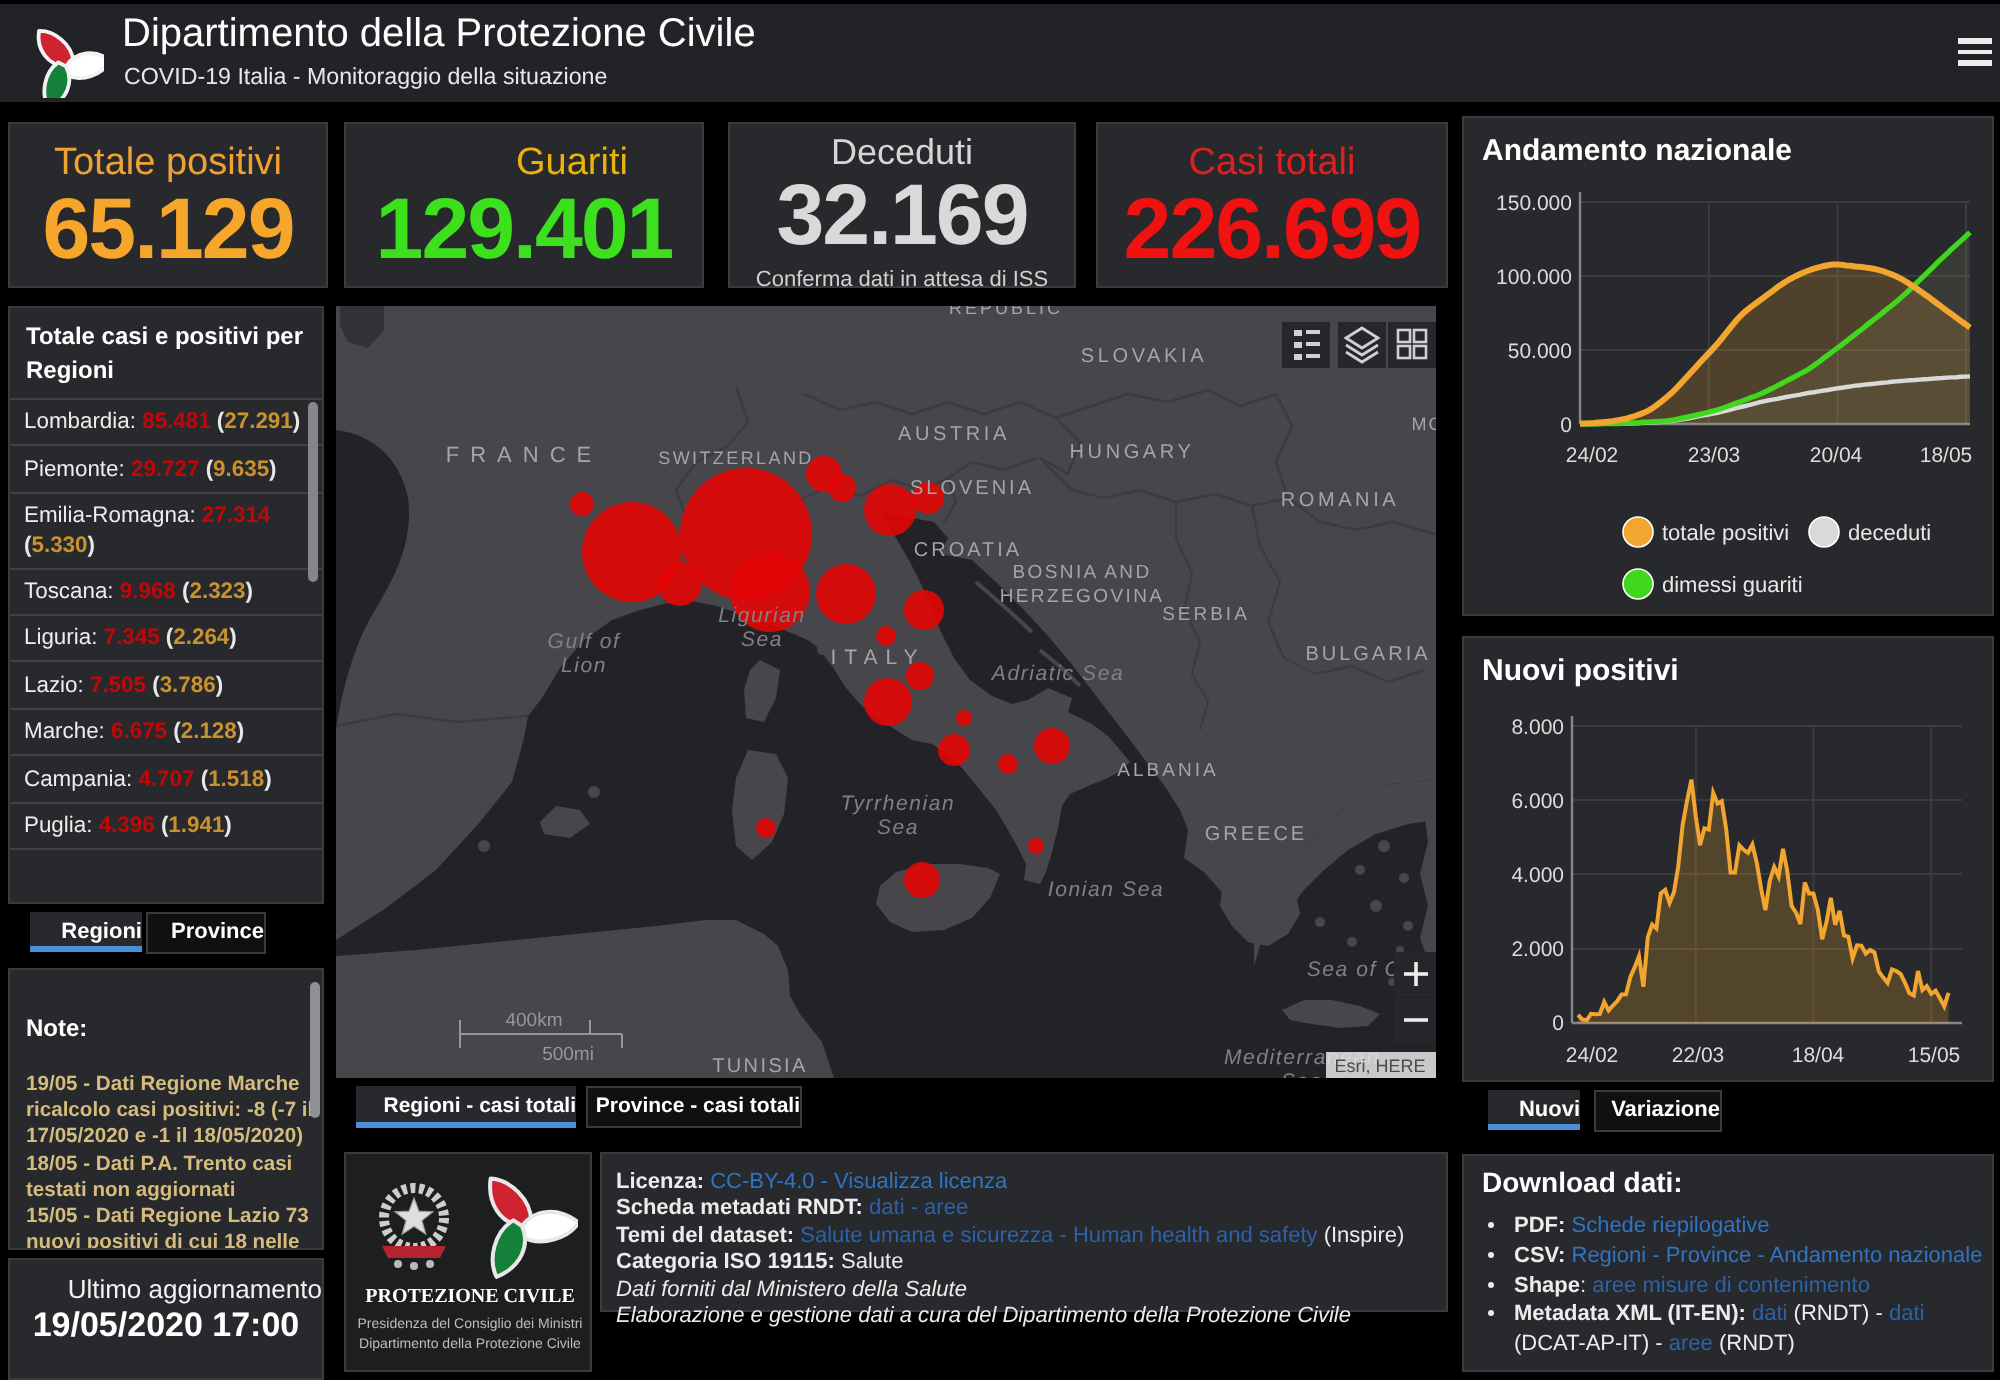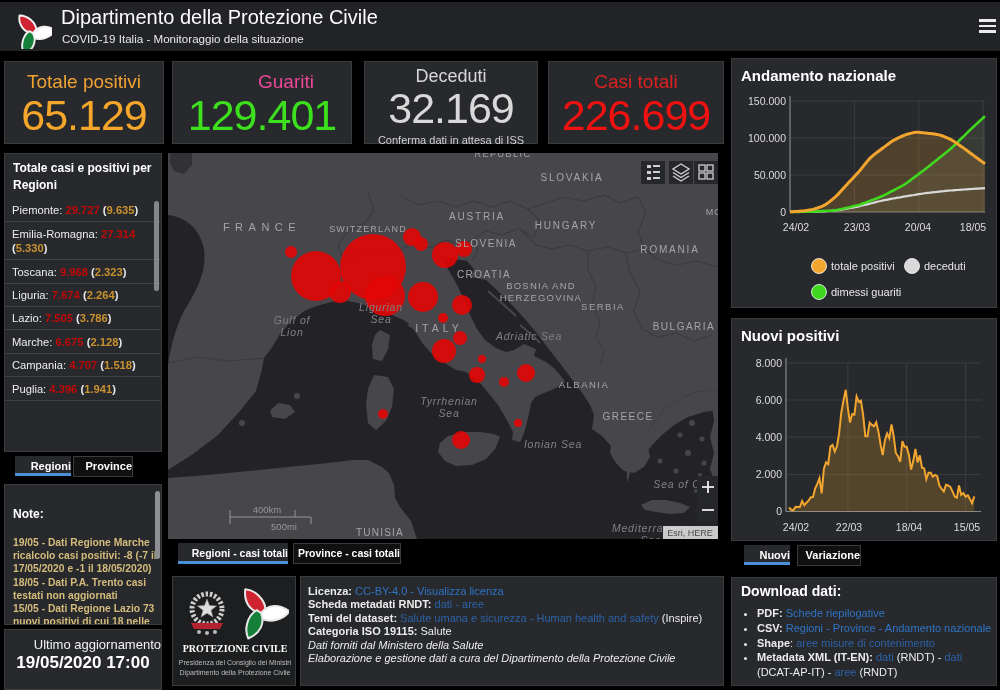--- a/index.html
+++ b/index.html
@@ -1,20 +1,20 @@
 <!DOCTYPE html>
 <html><head><meta charset="utf-8">
 <style>
 html,body{margin:0;padding:0;background:#000;}
 body{width:1000px;height:690px;position:relative;overflow:hidden;font-family:"Liberation Sans",sans-serif;-webkit-font-smoothing:antialiased;}
 svg{font-family:"Liberation Sans",sans-serif;}
 .abs{position:absolute;}
 .panel{position:absolute;background:#27292c;border:1px solid #3a3b3d;box-sizing:border-box;}
 .statlbl{font-size:19px;text-align:center;margin-top:9px;}
-.statval{font-size:43px;font-weight:normal;text-align:center;margin-top:-2px;letter-spacing:-1px;}
+.statval{font-size:43px;font-weight:bold;text-align:center;margin-top:-2px;letter-spacing:-1px;}
 .row{font-size:11.2px;color:#ededed;padding:4.4px 0 3.5px 7px;border-bottom:1px solid #404144;line-height:14.5px;white-space:normal;}
 .rnum{color:#c00808;font-weight:bold;}
 .onum{color:#c9922f;font-weight:bold;}
 .opar{color:#e8e8e8;font-weight:bold;}
 .tab{position:absolute;font-size:10.5px;font-weight:bold;color:#fff;text-align:right;box-sizing:border-box;white-space:nowrap;}
 </style></head>
 <body>
 <div class="abs" style="left:0;top:2px;width:1000px;height:49px;background:#222326;">
   <svg class="abs" style="left:14px;top:7px;" width="38" height="40" viewBox="0 0 36 38">
       <g transform="translate(18,23)">
@@ -29,38 +29,39 @@
     <div style="height:2.6px;background:#ececec;margin-bottom:3.1px;"></div>
     <div style="height:2.6px;background:#ececec;margin-bottom:3.1px;"></div>
     <div style="height:2.6px;background:#ececec;"></div>
   </div>
 </div>
 <div class="panel" style="left:4px;top:61px;width:160px;height:83px;">
   <div class="statlbl" style="color:#efa233;">Totale positivi</div>
   <div class="statval" style="color:#f6a62a;">65.129</div>
 </div>
 <div class="panel" style="left:172px;top:61px;width:180px;height:83px;">
-  <div class="statlbl" style="color:#ec4899;padding-left:48px;">Guariti</div>
+  <div class="statlbl" style="color:#eab308;padding-left:48px;">Guariti</div>
   <div class="statval" style="color:#3ce01d;">129.401</div>
 </div>
 <div class="panel" style="left:364px;top:61px;width:174px;height:83px;">
   <div class="statlbl" style="color:#d6d6d6;margin-top:4px;font-size:18px;">Deceduti</div>
   <div class="statval" style="color:#d9d9d9;font-size:43px;margin-top:-3px;">32.169</div>
   <div style="font-size:11px;color:#d2d2d2;text-align:center;margin-top:1px;">Conferma dati in attesa di ISS</div>
 </div>
 <div class="panel" style="left:548px;top:61px;width:176px;height:83px;">
   <div class="statlbl" style="color:#dd2121;">Casi totali</div>
   <div class="statval" style="color:#f01111;">226.699</div>
 </div>
 <div class="panel" style="left:4px;top:153px;width:158px;height:299px;overflow:hidden;">
   <div style="font-size:12px;font-weight:bold;color:#fff;padding:6px 4px 5px 8px;line-height:17px;">Totale casi e positivi per Regioni</div>
+  <div class="row" style="border-top:1px solid #404144;">Lombardia: <span class="rnum">85.481</span> <span class="opar">(<span class="onum">27.291</span>)</span></div>
   <div class="row">Piemonte: <span class="rnum">29.727</span> <span class="opar">(<span class="onum">9.635</span>)</span></div>
   <div class="row">Emilia-Romagna: <span class="rnum">27.314</span> <span class="opar">(<span class="onum">5.330</span>)</span></div>
   <div class="row">Toscana: <span class="rnum">9.968</span> <span class="opar">(<span class="onum">2.323</span>)</span></div>
-  <div class="row">Liguria: <span class="rnum">7.674</span> <span class="opar">(<span class="onum">2.264</span>)</span></div>
+  <div class="row">Liguria: <span class="rnum">7.345</span> <span class="opar">(<span class="onum">2.264</span>)</span></div>
   <div class="row">Lazio: <span class="rnum">7.505</span> <span class="opar">(<span class="onum">3.786</span>)</span></div>
   <div class="row">Marche: <span class="rnum">6.675</span> <span class="opar">(<span class="onum">2.128</span>)</span></div>
   <div class="row">Campania: <span class="rnum">4.707</span> <span class="opar">(<span class="onum">1.518</span>)</span></div>
   <div class="row">Puglia: <span class="rnum">4.396</span> <span class="opar">(<span class="onum">1.941</span>)</span></div>
   <div class="abs" style="right:2px;top:47px;width:5px;height:90px;background:#85868a;border-radius:3px;"></div>
 </div>
 <div class="tab" style="left:15px;top:456px;width:56px;height:20px;background:#27292c;line-height:20px;border-bottom:3px solid #4a90d9;font-size:11px;">Regioni</div>
 <div class="tab" style="left:73px;top:456px;width:60px;height:21px;background:#101010;border:1px solid #3a3b3d;line-height:19px;font-size:11px;">Province</div>
 <div class="panel" style="left:4px;top:484px;width:158px;height:141px;overflow:hidden;">
   <div style="font-size:12px;font-weight:bold;color:#fff;padding:22px 8px 0 8px;">Note:</div>
@@ -228,21 +229,21 @@
 </g>
       <g transform="translate(80,32)">
 <path d="M0,0 C-10,-4 -14,-15 -9,-27 C0,-24 8,-12 5,-1 Z" transform="rotate(-15)" fill="#cf2331" stroke="#e8e8e8" stroke-width="2" stroke-linejoin="round"></path>
 <path d="M0,0 C-10,-4 -14,-15 -9,-27 C0,-24 8,-12 5,-1 Z" transform="rotate(105)" fill="#ffffff" stroke="#e8e8e8" stroke-width="2" stroke-linejoin="round"></path>
 <path d="M0,0 C-10,-4 -14,-15 -9,-27 C0,-24 8,-12 5,-1 Z" transform="rotate(225)" fill="#15803a" stroke="#e8e8e8" stroke-width="2" stroke-linejoin="round"></path>
 </g>
     </svg>
   <div class="abs" style="left:0;top:66px;width:124px;text-align:center;font-family:'Liberation Serif',serif;font-size:10px;font-weight:bold;color:#fff;white-space:nowrap;">PROTEZIONE CIVILE</div>
   <div class="abs" style="left:0;top:81px;width:124px;text-align:center;font-size:7px;color:#bdbdbd;line-height:9.5px;white-space:nowrap;">Presidenza del Consiglio dei Ministri<br>Dipartimento della Protezione Civile</div>
 </div>
-<div class="panel" style="left:300px;top:576px;width:424px;height:110px;">
+<div class="panel" style="left:300px;top:576px;width:424px;height:80px;">
   <div style="font-size:11px;color:#ececec;padding:8px 0 0 7px;line-height:13.4px;">
     <b>Licenza:</b> <span style="color:#2f74c5;">CC-BY-4.0 - Visualizza licenza</span><br>
     <b>Scheda metadati RNDT:</b> <span style="color:#2b62a8;text-align:right;">dati - aree</span><br>
     <b>Temi del dataset:</b> <span style="color:#2b62a8;">Salute umana e sicurezza - Human health and safety</span> (Inspire)<br>
     <b>Categoria ISO 19115:</b> Salute<br>
     <i>Dati forniti dal Ministero della Salute</i><br>
     <i>Elaborazione e gestione dati a cura del Dipartimento della Protezione Civile</i>
   </div>
 </div>
 <div class="panel" style="left:731px;top:58px;width:266px;height:250px;">

